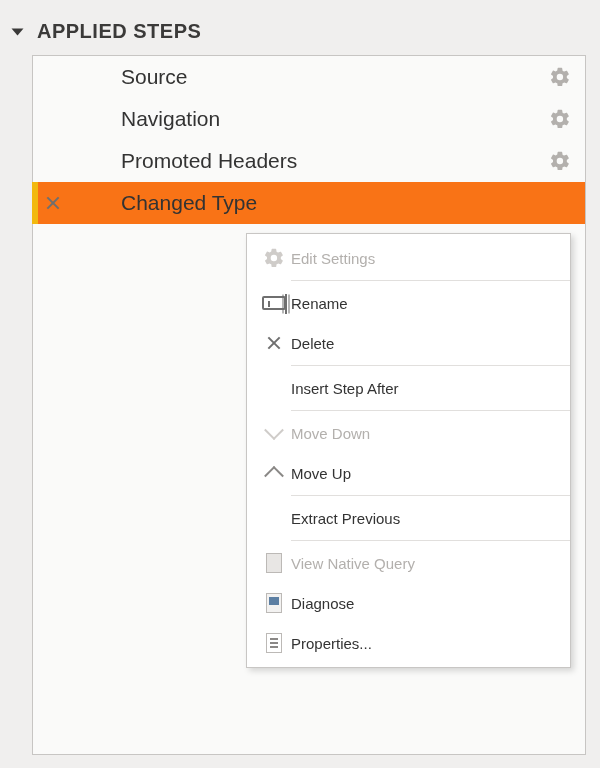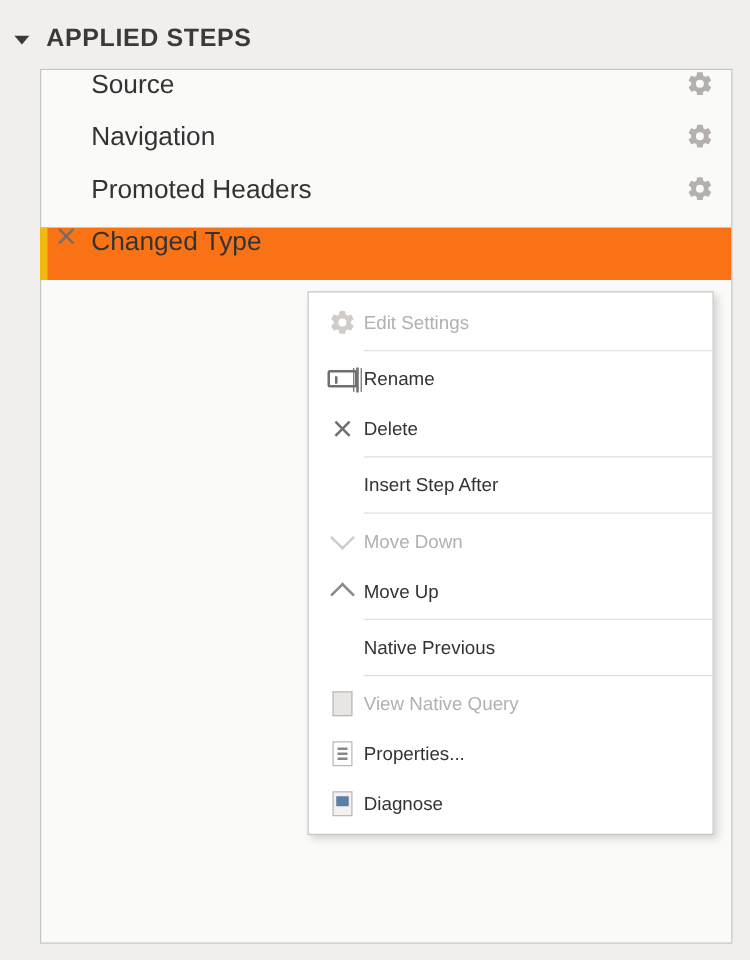--- a/index.html
+++ b/index.html
@@ -34,25 +34,27 @@
   }
   .steps-box {
     margin-left: 18px;
     border: 1px solid #c7c5c3;
     background: #fafaf9;
     min-height: 700px;
     position: relative;
   }
   .step-row {
     display: flex;
+    align-items: center;
     height: 42px;
     font-size: 21px;
     color: #333;
     padding: 0 14px 0 8px;
     position: relative;
+    gap: 48px;
   }
   .step-row.selected {
     background: #f97316;
   }
   .sel-bar {
     position: absolute;
     left: -1px; top: 0; bottom: 0;
     width: 6px;
     background: #f2b90f;
   }
@@ -241,36 +243,36 @@
         </div>
         <div class="ctx-item">
           <span class="ctx-icon">
             <span class="chev-up"></span>
           </span>
           <span>Move Up</span>
         </div>
         <div class="ctx-sep"></div>
         <div class="ctx-item">
           <span class="ctx-icon"></span>
-          <span>Native Previous</span>
+          <span>Extract Previous</span>
         </div>
         <div class="ctx-sep"></div>
         <div class="ctx-item disabled">
           <span class="ctx-icon">
             <span class="doc-icon stack"></span>
           </span>
           <span>View Native Query</span>
         </div>
         <div class="ctx-item">
           <span class="ctx-icon">
+            <span class="doc-icon diag"></span>
+          </span>
+          <span>Diagnose</span>
+        </div>
+        <div class="ctx-item">
+          <span class="ctx-icon">
             <span class="doc-icon prop"></span>
           </span>
           <span>Properties...</span>
-        </div>
-        <div class="ctx-item">
-          <span class="ctx-icon">
-            <span class="doc-icon diag"></span>
-          </span>
-          <span>Diagnose</span>
         </div>
       </div>
   </div>
 </div>
 
 </body></html>

